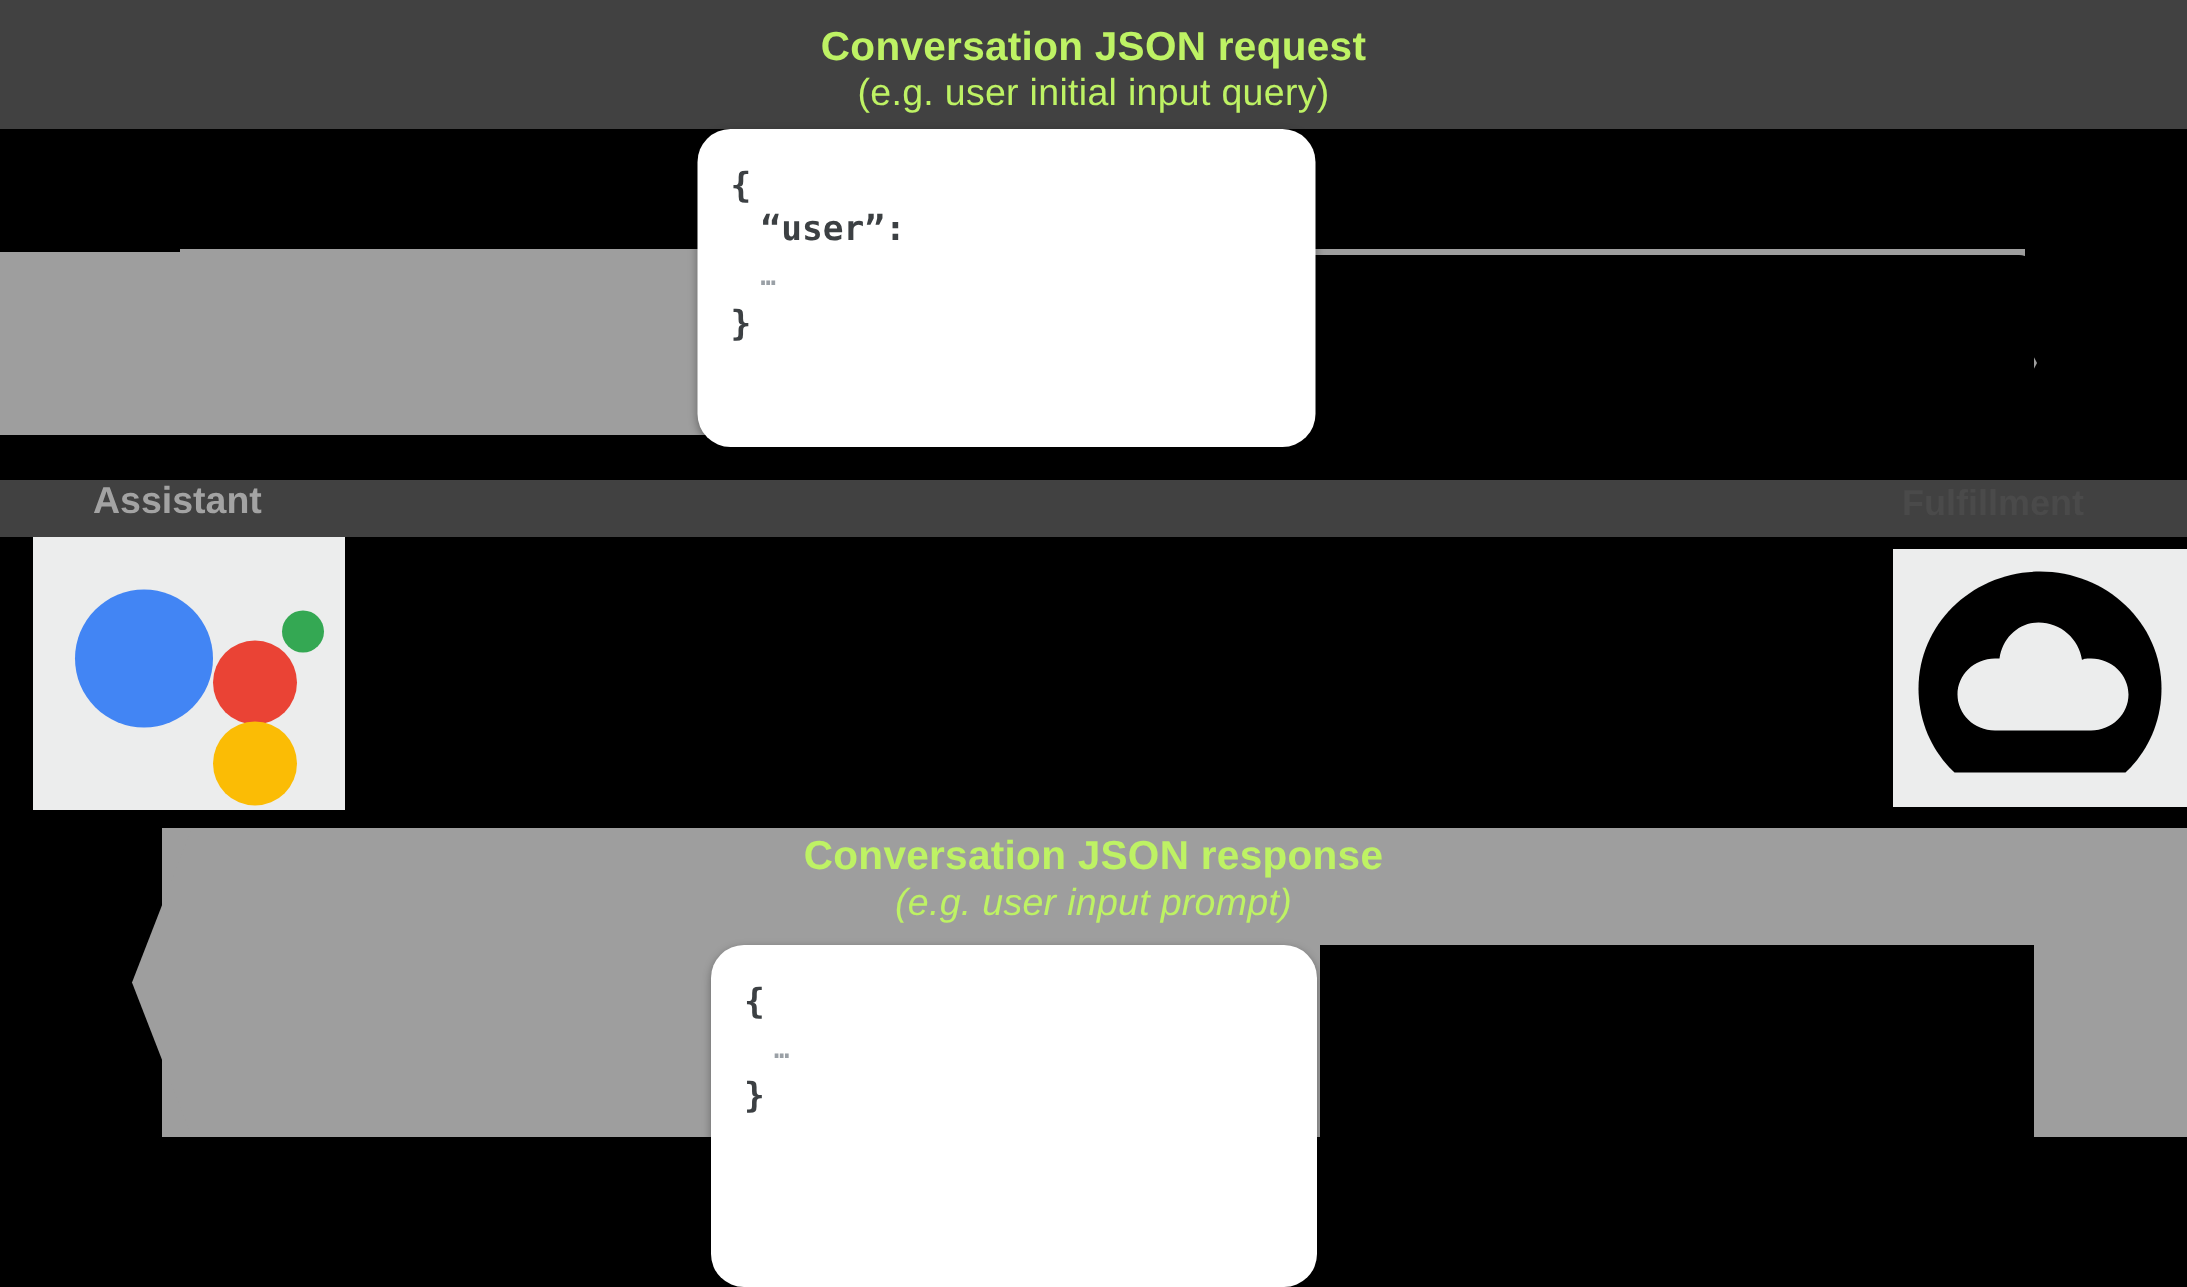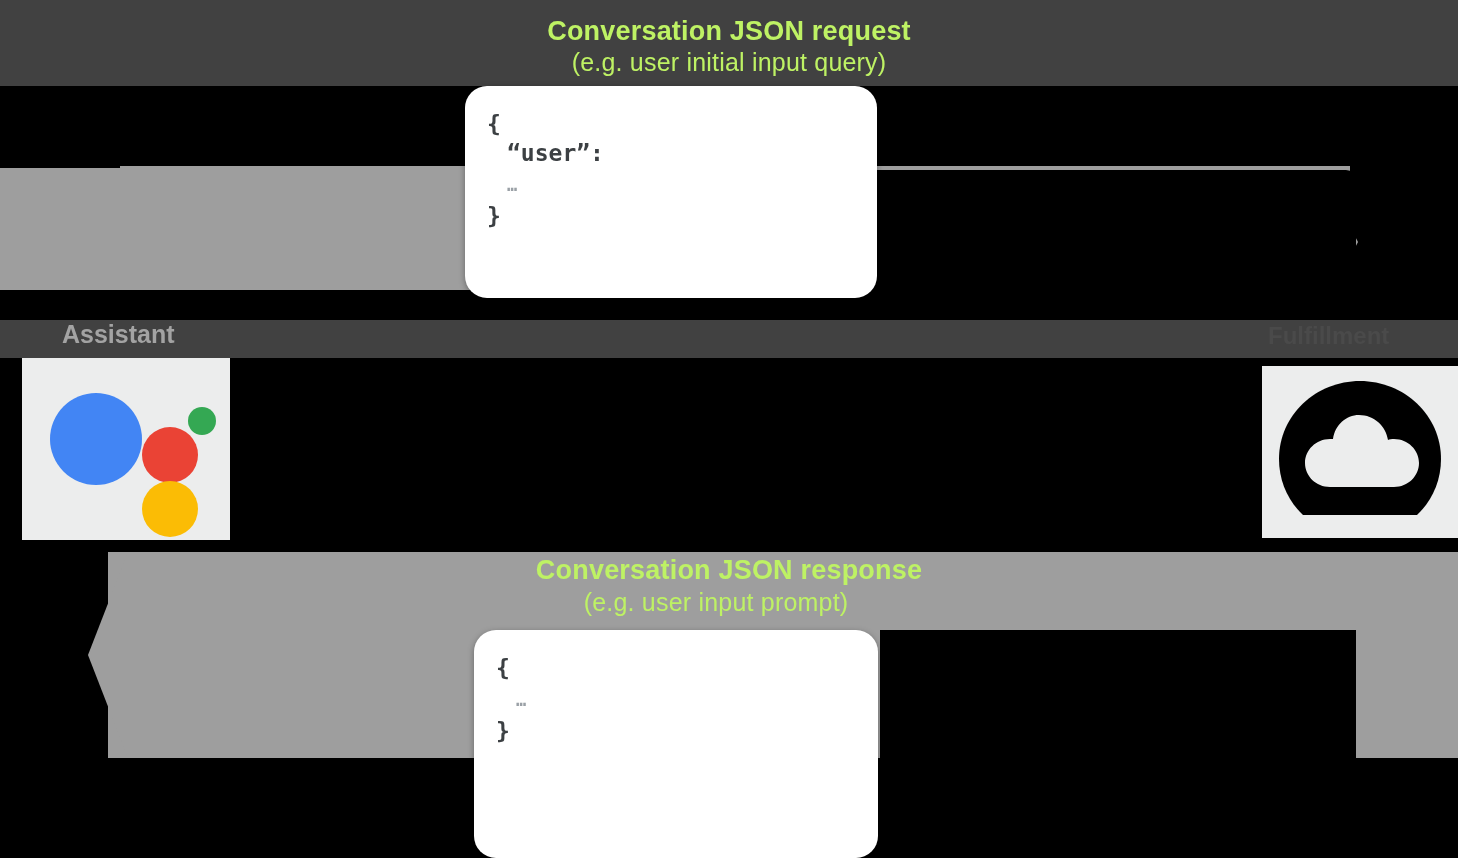--- a/index.html
+++ b/index.html
@@ -92,21 +92,21 @@
     text-align:center;
     font-weight:bold;
     letter-spacing:.2px;
   }
   .label-title{font-size:27px;line-height:34px;}
   .label-sub{font-size:25px;line-height:32px;font-weight:normal;}
 
   .lbl-req{left:329px;top:14px;width:800px;}
   .lbl-req-sub{left:329px;top:46px;width:800px;}
   .lbl-res{left:329px;top:553px;width:800px;}
-  .lbl-res-sub{left:316px;top:586px;width:800px;}
+  .lbl-res-sub{left:329px;top:586px;width:800px;font-style:italic;}
 
   .lbl-assistant{
     position:absolute;left:62px;top:320px;
     font-size:25px;font-weight:bold;color:#a3a3a3;
   }
   .lbl-fulfillment{
     position:absolute;left:1268px;top:322px;
     font-size:24px;font-weight:bold;color:#4a4a4a;
   }
 </style>

